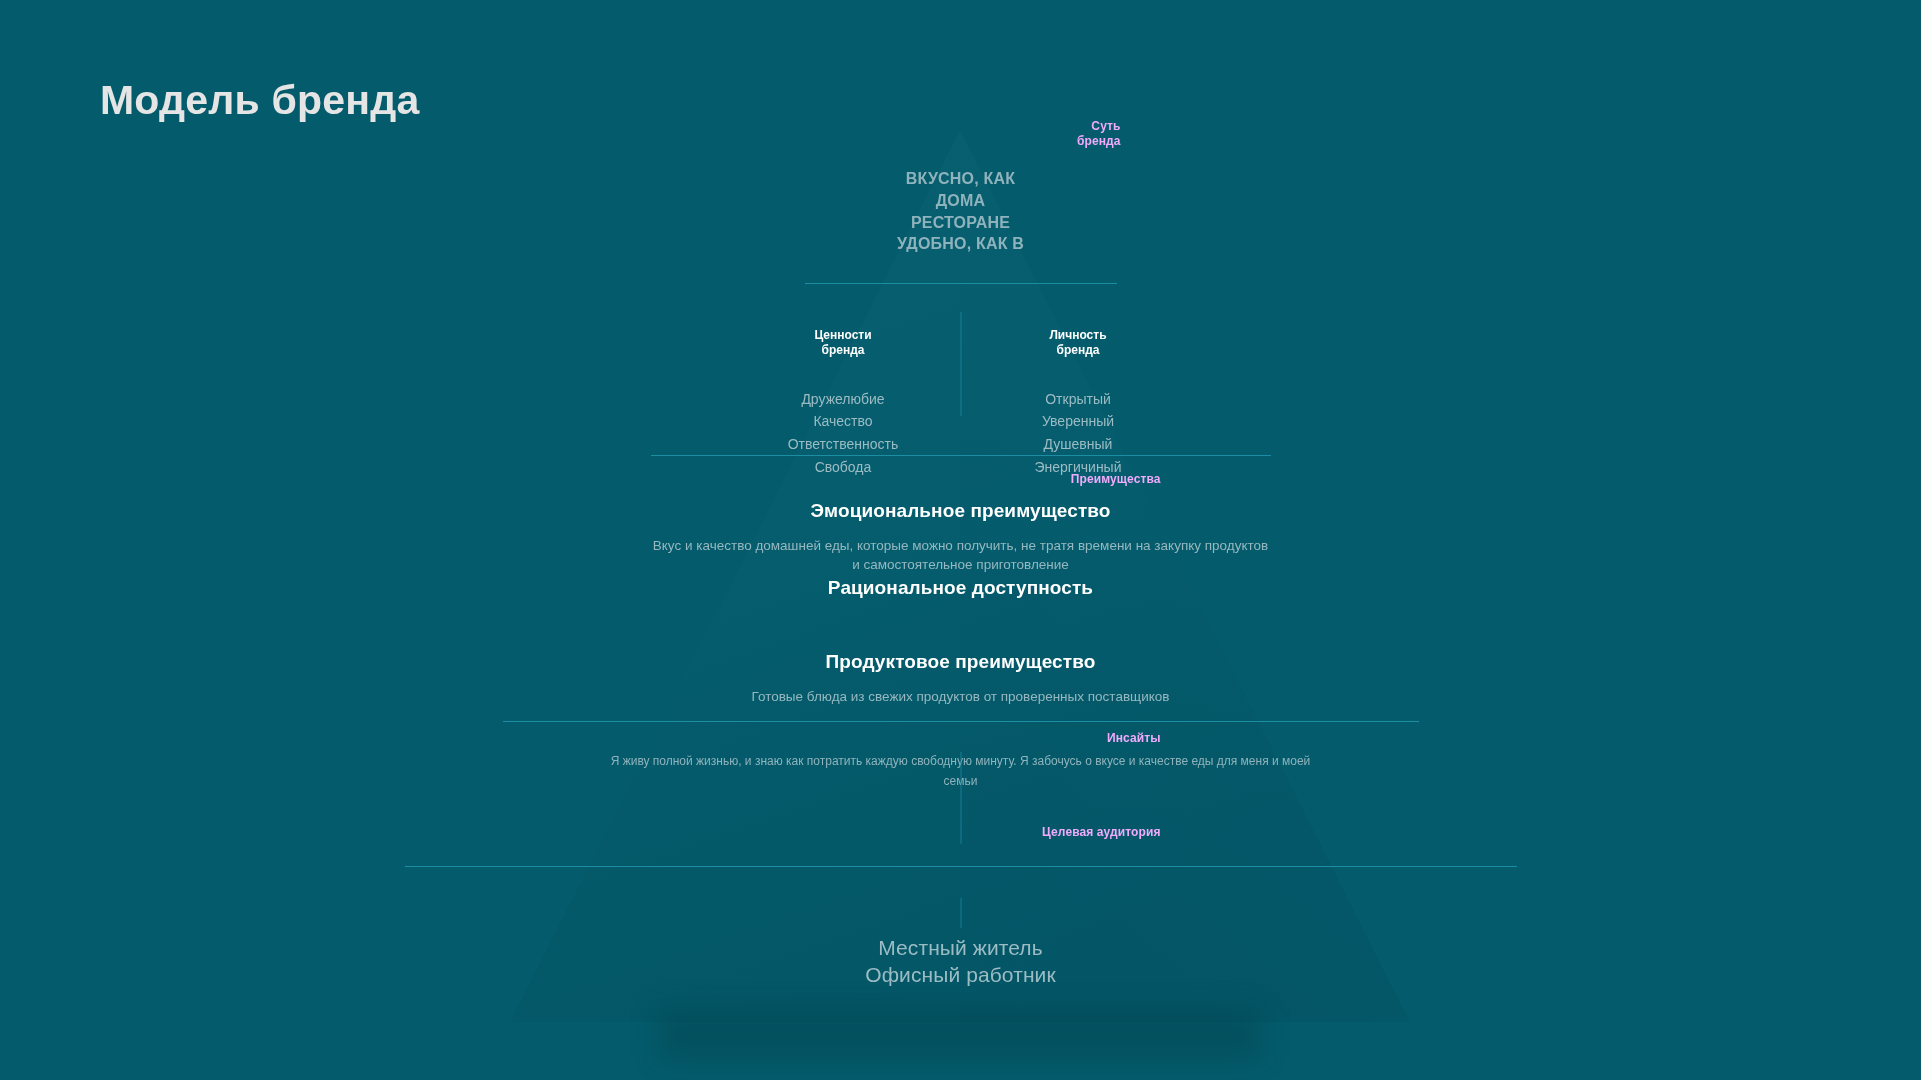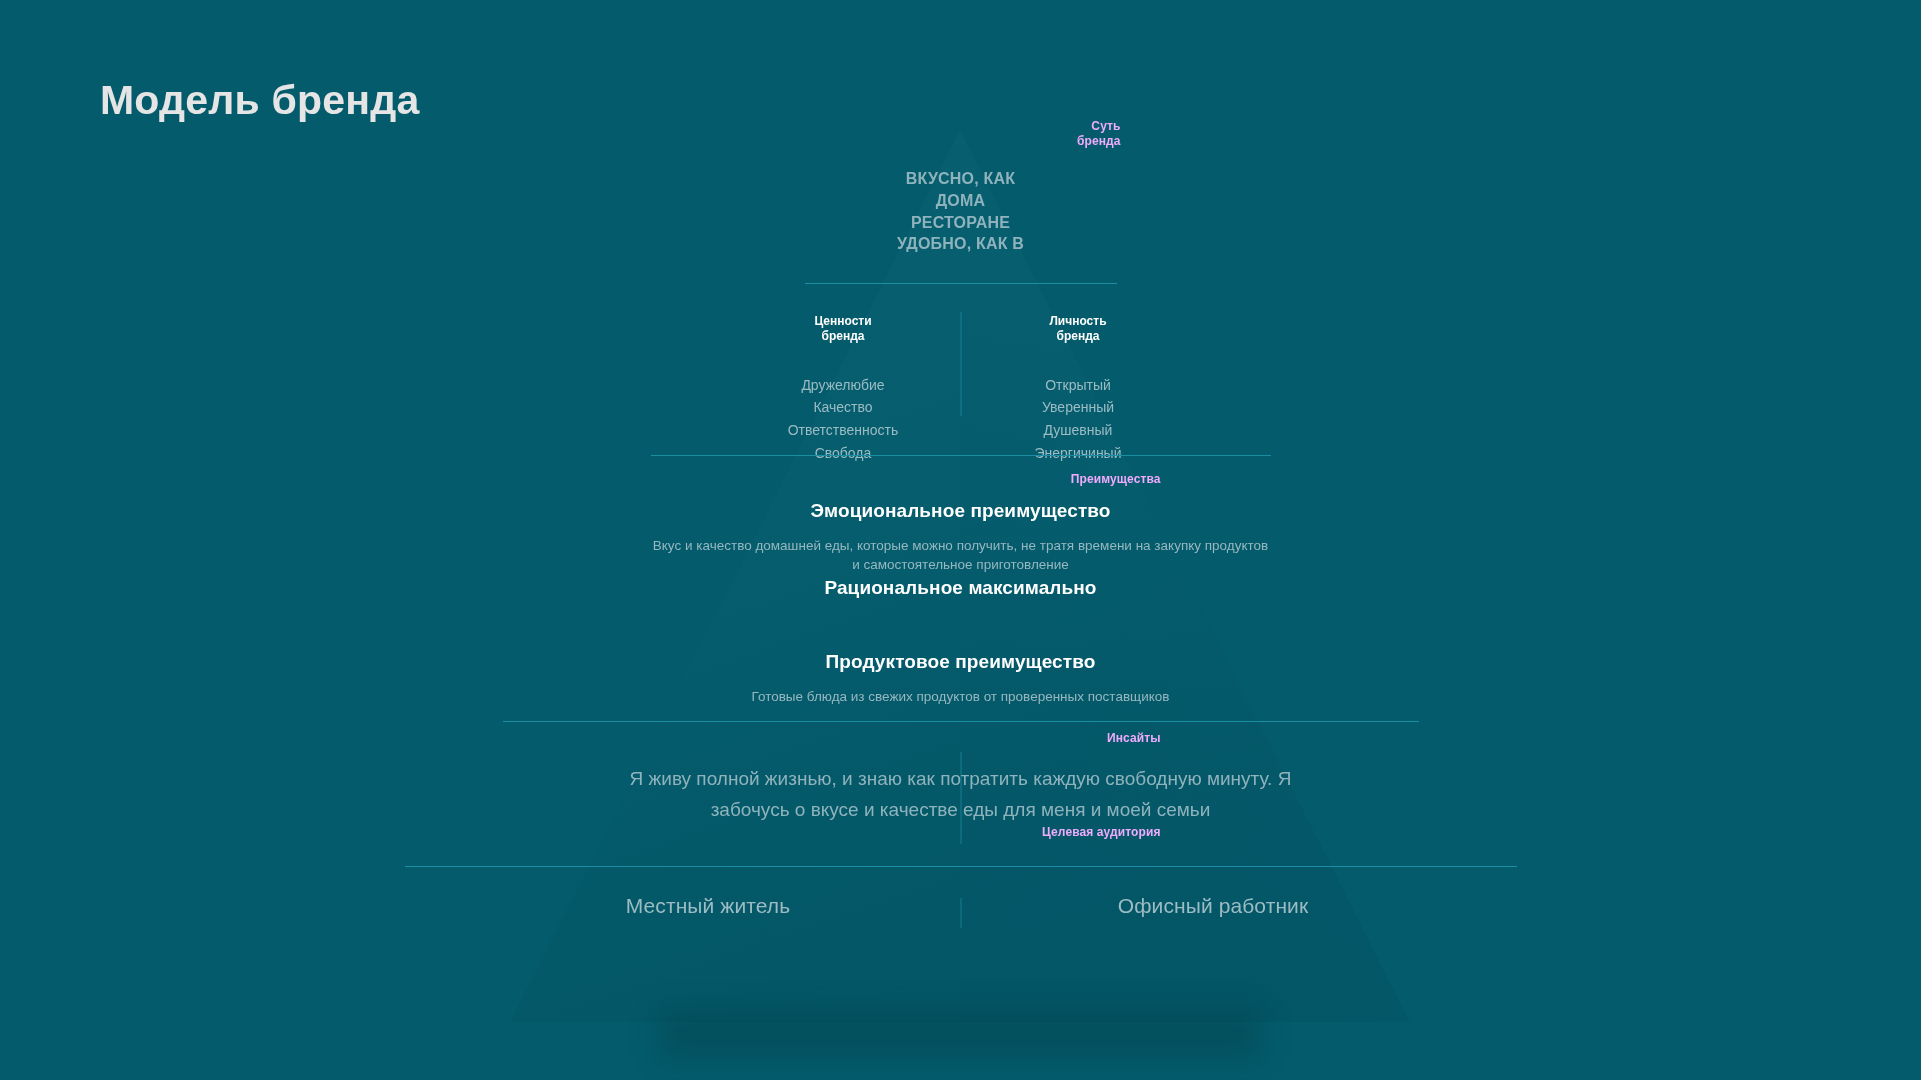--- a/index.html
+++ b/index.html
@@ -100,21 +100,21 @@
   }
   .div-essence { top: 283px; width: 312px; }
   .div-benefits { top: 455px; width: 620px; }
   .div-insights { top: 721px; width: 916px; }
   .div-audience { top: 866px; width: 1112px; }
 
   
   .vp-wrap {
     position: absolute;
     left: 50%;
-    top: 314px;
+    top: 328px;
     transform: translateX(-50%);
     width: 470px;
     display: flex;
   }
   .vp-col { flex: 1; text-align: center; position: relative; }
   .vp-head {
     font-size: 12px;
     font-weight: 700;
     color: #ffffff;
     line-height: 1.28;
@@ -179,25 +179,24 @@
     position: absolute;
     left: 50%;
     top: 752px;
     transform: translateX(-50%);
     width: 820px;
     display: flex;
   }
   .ins-col {
     flex: 1;
     text-align: center;
-    font-size: 19px;
+    font-size: 12px;
     color: #8fb3bc;
     line-height: 1.63;
     padding: 0 42px;
-    margin-top: 12px;
   }
   .ins-sep {
     position: absolute;
     left: 50%;
     top: 752px;
     width: 1px;
     height: 92px;
     background: #1b8ea3;
     opacity: .75;
     transform: translateX(-50%);
@@ -206,24 +205,25 @@
   
   .audience-label {
     position: absolute;
     left: 50%; top: 825px;
     transform: translateX(-50%);
     width: 400px;
   }
   .aud-wrap {
     position: absolute;
     left: 50%;
-    top: 892px;
+    top: 934px;
     transform: translateX(-50%);
     width: 1010px;
     display: flex;
+    flex-direction: column;
   }
   .aud-col {
     flex: 1;
     text-align: center;
     font-size: 21px;
     color: #9cbcc4;
     line-height: 1.3;
     letter-spacing: 0.1px;
   }
   .aud-sep {
@@ -306,21 +306,21 @@
   <div class="vp-sep"></div>
 
   <div class="divider div-benefits"></div>
   <div class="sec-label benefits-label">Преимущества</div>
 
   <div class="benefit b1">
     <h3>Эмоциональное преимущество</h3>
     <p>Вкус и качество домашней еды, которые можно получить, не тратя времени на закупку продуктов и самостоятельное приготовление</p>
   </div>
   <div class="benefit b2">
-    <h3>Рациональное максимально</h3>
+    <h3>Рациональное доступность</h3>
   </div>
   <div class="benefit b3">
     <h3>Продуктовое преимущество</h3>
     <p>Готовые блюда из свежих продуктов от проверенных поставщиков</p>
   </div>
 
   <div class="divider div-insights"></div>
   <div class="sec-label insights-label">Инсайты</div>
 
   <div class="ins-wrap">

